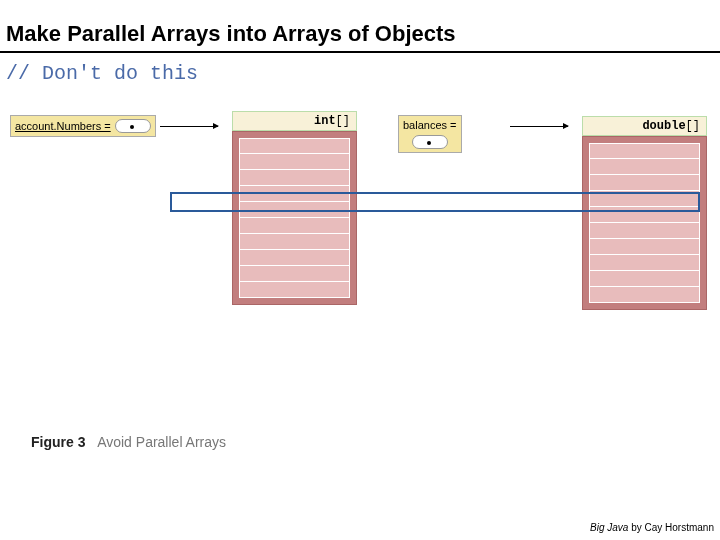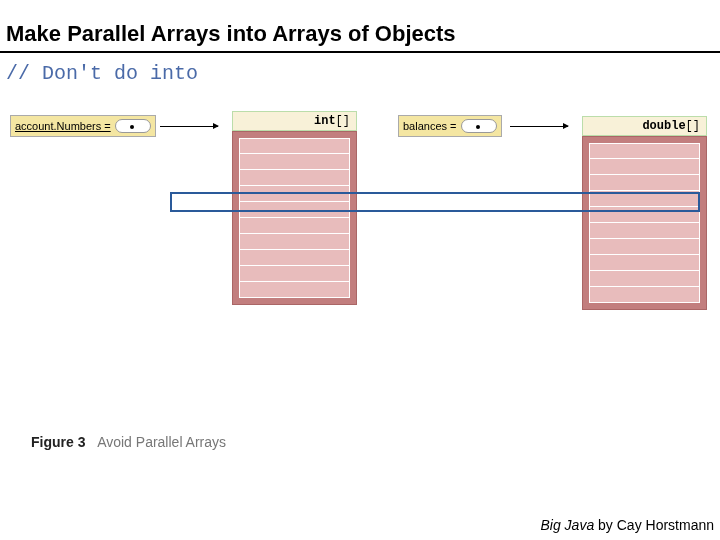--- a/index.html
+++ b/index.html
@@ -111,33 +111,33 @@
     font-family: Verdana, Arial, sans-serif;
     font-size: 14px;
     color: #777;
   }
   .figure-cap b { color: #222; font-weight: bold; }
   .footer {
     position: absolute;
     right: 6px;
     bottom: 6px;
     text-align: right;
-    font-size: 14px;
+    font-size: 10px;
     line-height: 1.3;
     color: #000;
   }
   .footer .bj { font-style: italic; }
 </style>
 </head>
 <body>
 
 <div class="title">Make Parallel Arrays into Arrays of Objects</div>
 
 <div class="code">
-  <div>// Don't do into</div>
+  <div>// Don't do this</div>
 </div>
 
 <div class="diagram">
 
   <div class="var-box" style="left:10px; top:18px;text-decoration:underline;">
     <span>account.Numbers =</span>
     <span class="slot"></span>
   </div>
   <div class="arrow" style="left:160px; top:29px; width:58px;"></div>
 
@@ -152,21 +152,21 @@
       <div class="cell"></div>
       <div class="cell"></div>
       <div class="cell"></div>
       <div class="cell"></div>
       <div class="cell"></div>
       <div class="cell"></div>
       <div class="cell"></div>
     </div>
   </div>
 
-  <div class="var-box" style="left:398px; top:18px;">
+  <div class="var-box" style="left:398px; top:18px;flex-direction:column;">
     <span>balances =</span>
     <span class="slot"></span>
   </div>
   <div class="arrow" style="left:510px; top:29px; width:58px;"></div>
 
   <div class="array-obj" style="left:575px; top:19px;">
     <div class="array-header">
       <span class="kw">double</span><span>[]</span>
     </div>
     <div class="array-body">

